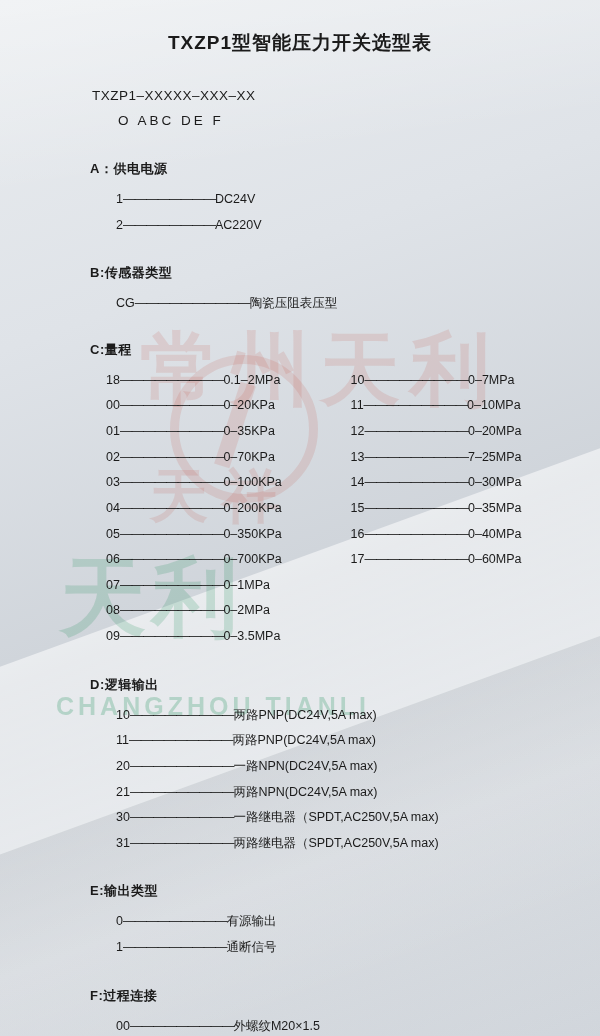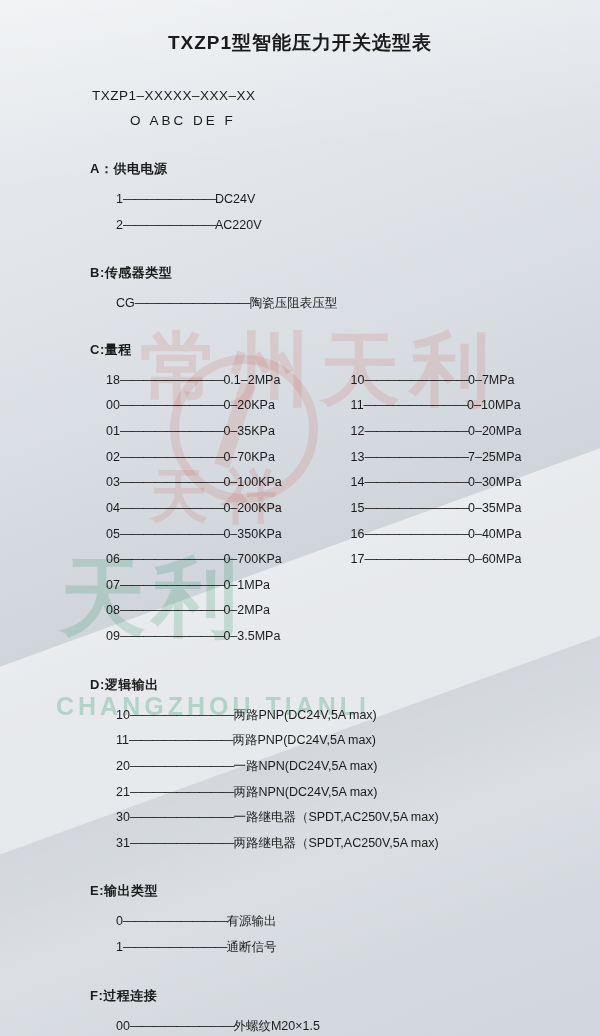--- a/index.html
+++ b/index.html
@@ -82,21 +82,21 @@
     letter-spacing:1px;
     font-family:"Liberation Sans", sans-serif;
   }
 
   .code-block{
     margin:28px 0 0 92px;
     font-size:13.5px;
     line-height:1.85;
     letter-spacing:0.5px;
   }
-  .code-block .line2{ margin-left:38px; letter-spacing:3px; }
+  .code-block .line2{ margin-left:26px; letter-spacing:3px; }
 
   .section{ margin:26px 0 0 90px; }
   .section-head{
     font-size:13px; font-weight:bold; margin-bottom:9px; letter-spacing:0.5px;
   }
   .rows{ margin-left:26px; }
   .row{
     font-size:12.5px;
     line-height:2.05;
     white-space:nowrap;

